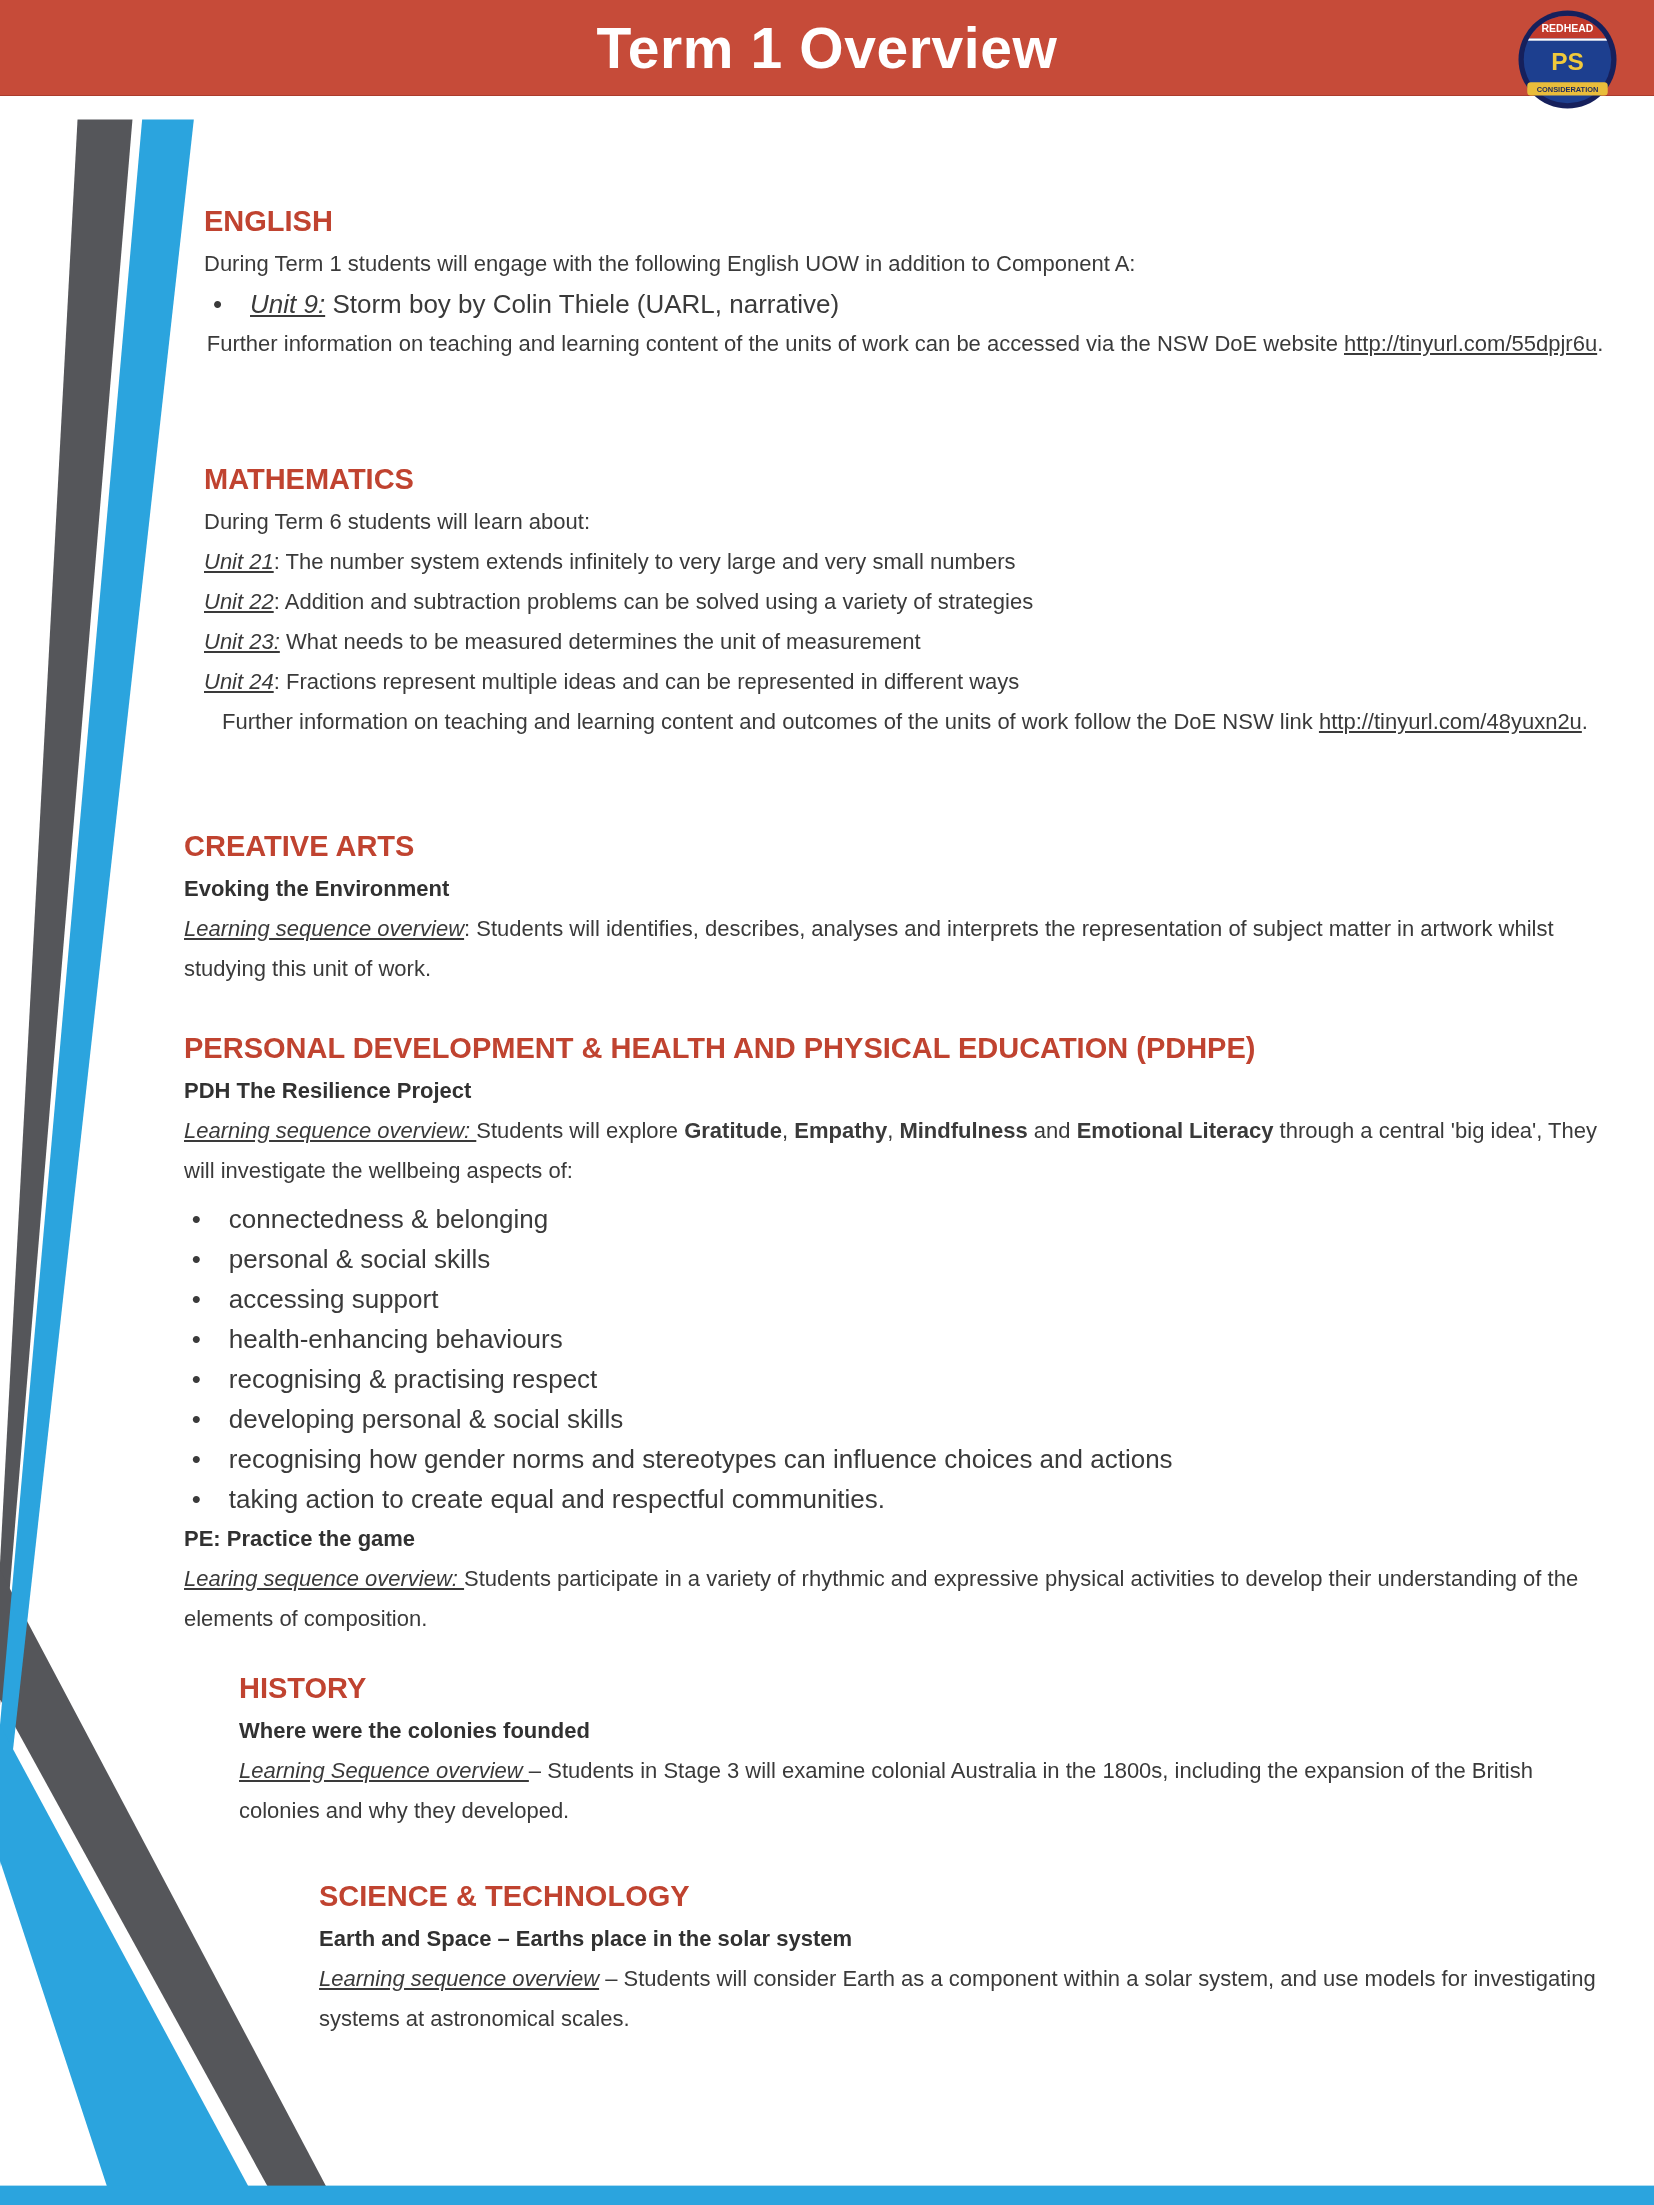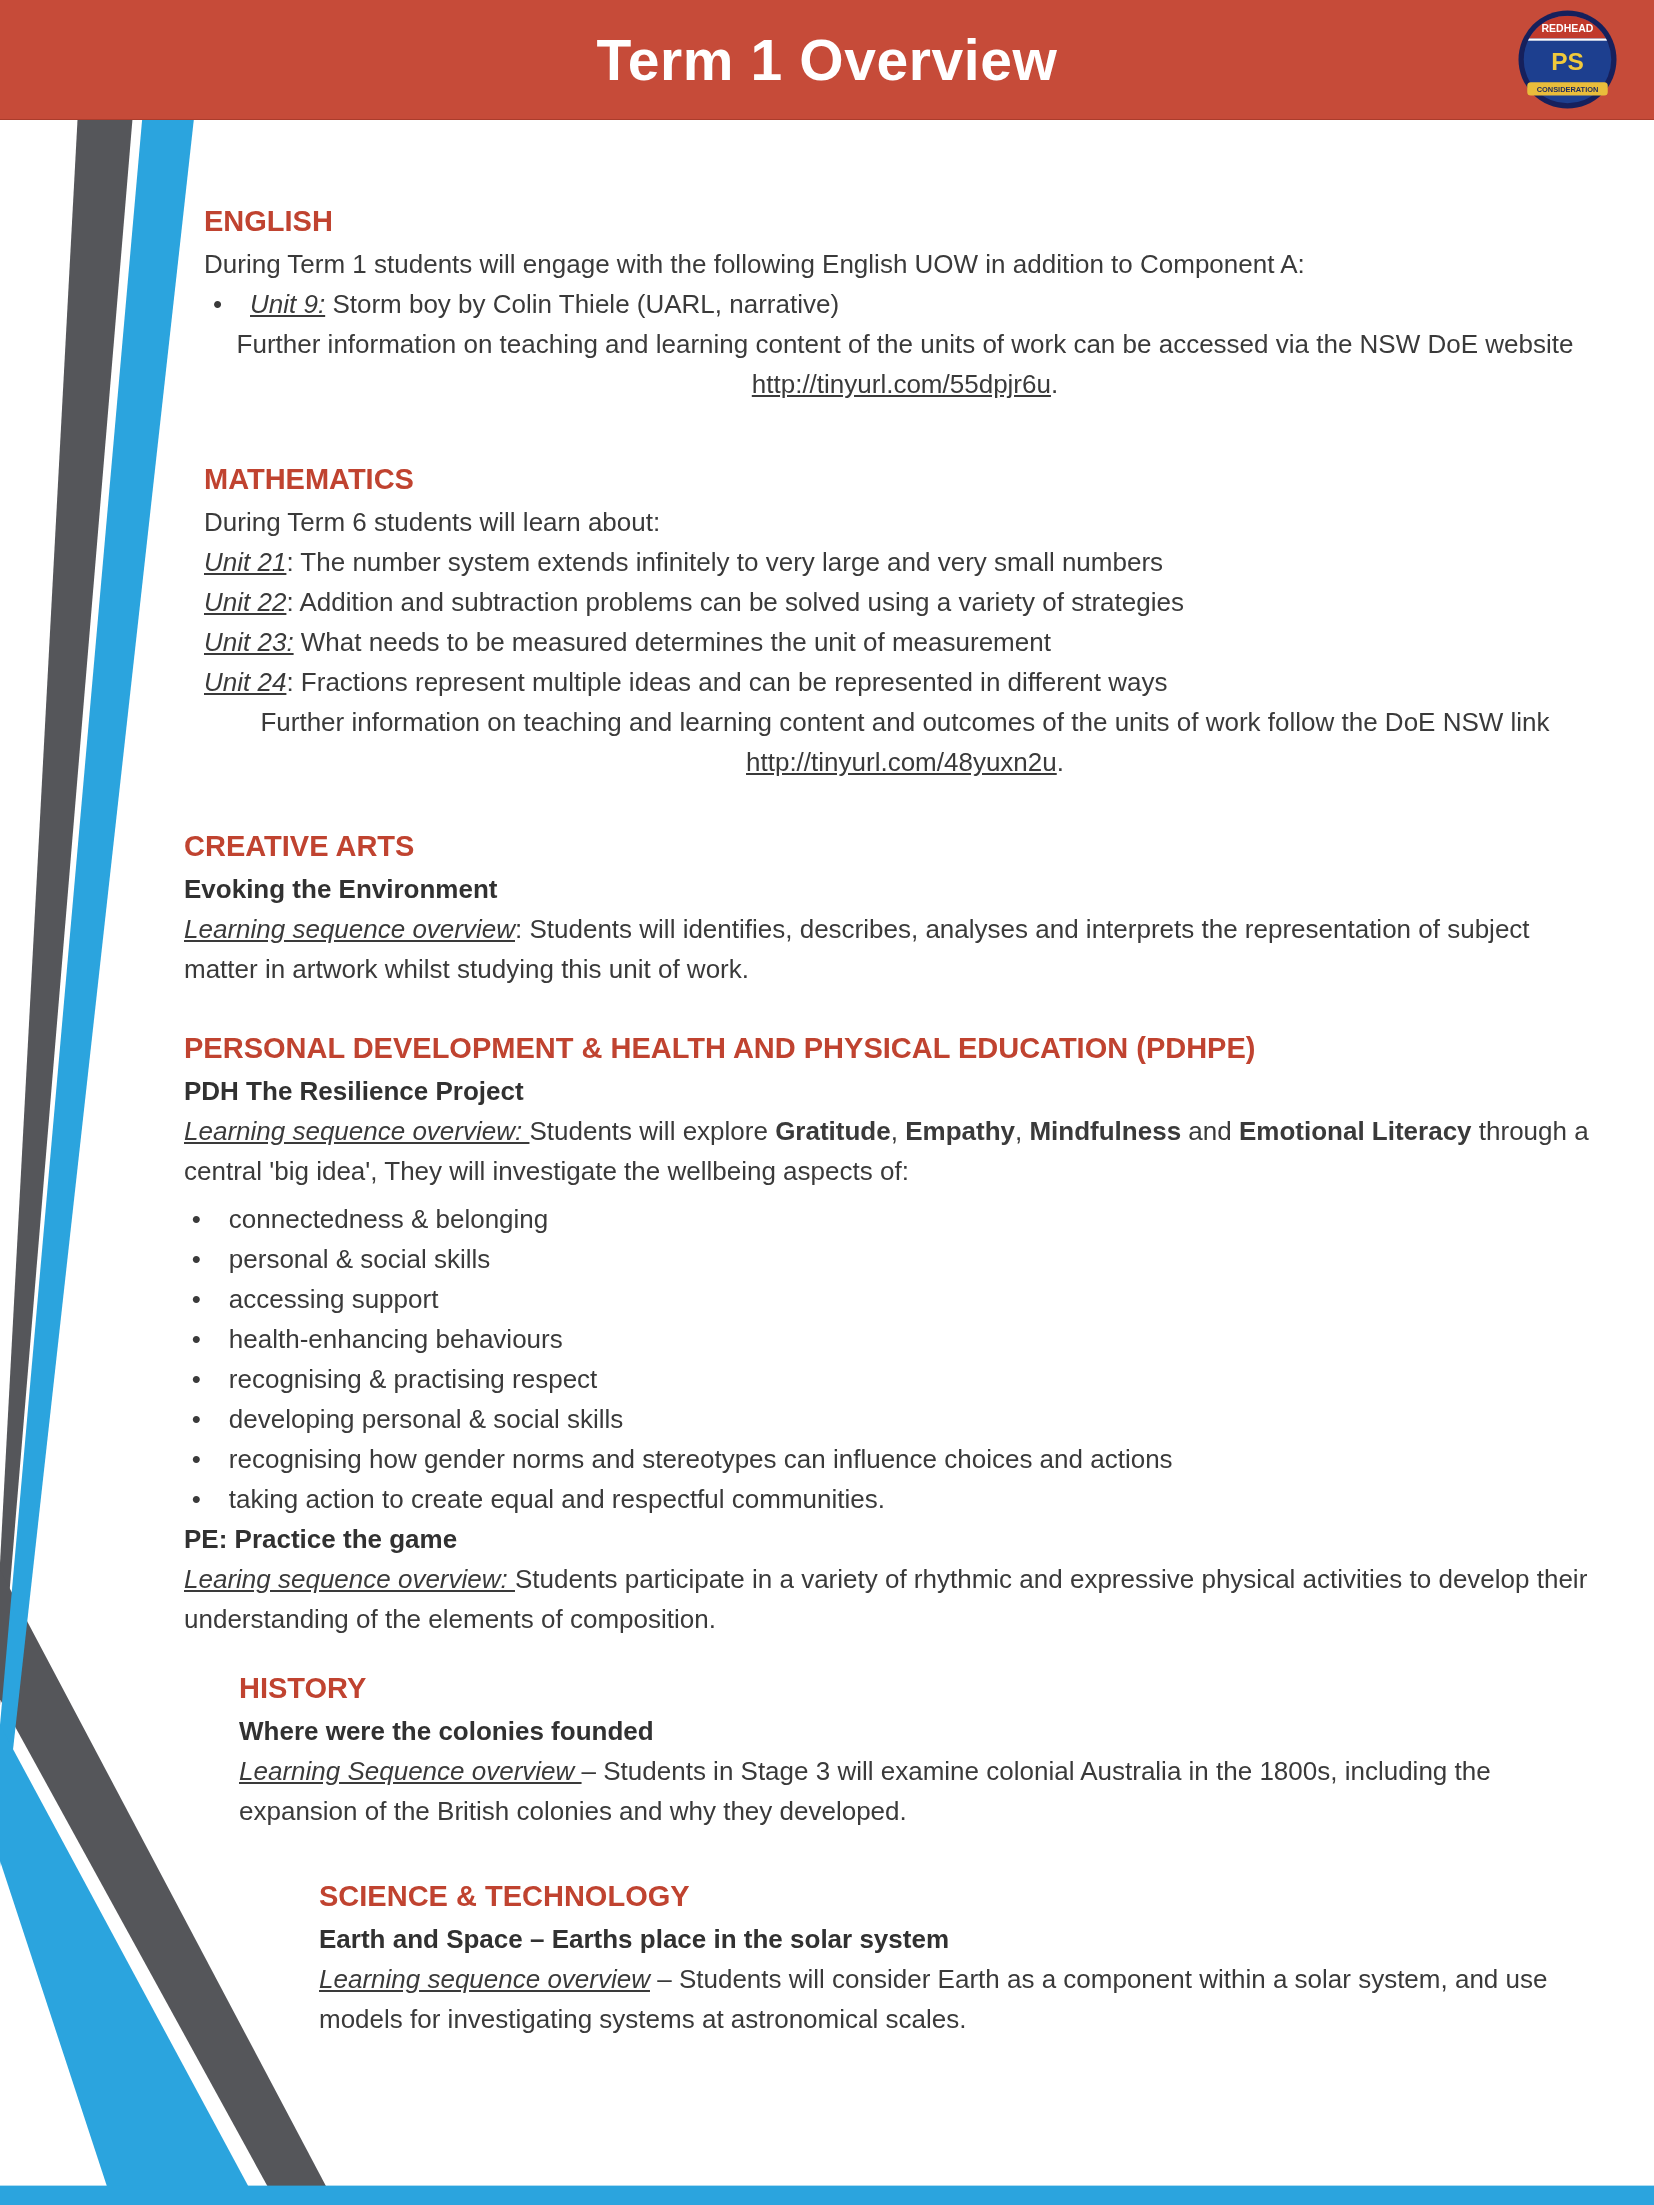--- a/index.html
+++ b/index.html
@@ -10,34 +10,34 @@
     background:#ffffff;
     font-family:"Liberation Sans","DejaVu Sans",sans-serif;
     color:#3a3a3a;
   }
 
   
   .stripes { position:absolute; top:0; left:0; width:1654px; height:2205px; z-index:0; }
 
   
   .header {
-    position:absolute; top:0; left:0; width:1654px; height:120px;
+    position:absolute; top:0; left:0; width:1654px; height:96px;
     background:#c64b39; border-bottom:1.9px solid #aa3c2c;
     display:flex; align-items:center; justify-content:center; z-index:2;
   }
   .page-title {
     color:#ffffff; font-size:57px; font-weight:bold; letter-spacing:0.6px;
   }
   .logo { position:absolute; top:6.5px; right:34px; width:105px; height:105px; z-index:3; }
 
   
   .content { position:absolute; top:0; left:4px; width:1654px; height:2205px; z-index:1; }
   .section { position:absolute; }
   .sec-heading { font-size:29px; line-height:40px; font-weight:bold; color:#c04330; margin-bottom:2.6px; }
-  .line { font-size:26px; line-height:40px; color:#3a3a3a; }
+  .line { font-size:22px; line-height:40px; color:#3a3a3a; }
   .sub { font-weight:bold; color:#313131; }
   .center { text-align:center; }
   a.doclink { color:inherit; text-decoration:underline; cursor:pointer; }
   .bullet-item { display:flex; font-size:26px; line-height:40px; color:#3a3a3a; }
   .bullet-item::before { content:"\2022"; flex:0 0 37px; }
   .runs { display:inline; }
 </style>
 </head>
 <body>
 

